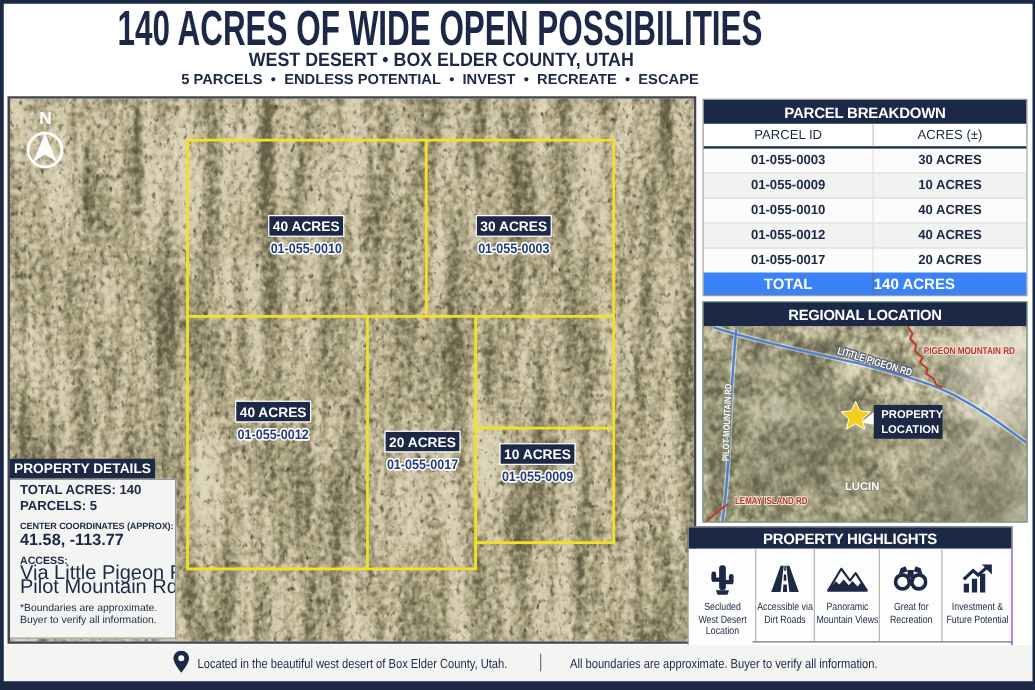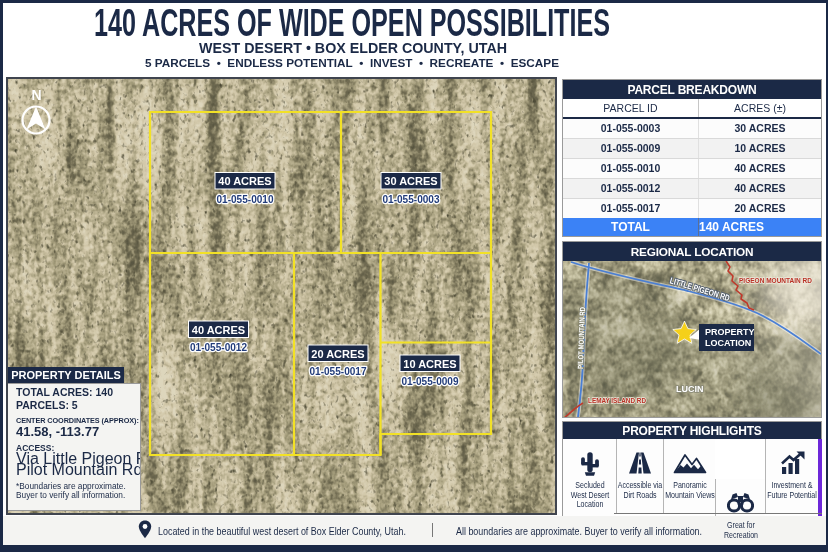--- a/index.html
+++ b/index.html
@@ -216,25 +216,25 @@
 
     <path d="M121.5,60 L124.9,67.6 L133.2,68.5 L127,74.1 L128.8,82.3 L121.5,78 L114.2,82.3 L116,74.1 L109.8,68.5 L118.1,67.6 Z" fill="#f5d01a" stroke="#ffffff" stroke-width="0.8"></path>
 
     <polygon points="126,77 138,67 138,79" fill="#ffffff"></polygon>
     <rect x="136" y="63" width="55" height="27" fill="#1b2946"></rect>
     <text x="142" y="73.5" font-family="Liberation Sans" font-weight="bold" font-size="9" fill="#ffffff">PROPERTY</text>
     <text x="142" y="85" font-family="Liberation Sans" font-weight="bold" font-size="9" fill="#ffffff">LOCATION</text>
   </svg>
 </div>
 
-<div class="abs" style="left:562px;top:421px;width:260px;box-sizing:border-box;">
+<div class="abs" style="left:550px;top:421px;width:260px;box-sizing:border-box;">
 
   <div style="background:#1b2946;color:#fff;font-weight:bold;font-size:12px;letter-spacing:-0.2px;text-align:center;height:18px;line-height:18px;border:1px solid #9a9a9a;border-bottom:none;box-sizing:border-box;">PROPERTY HIGHLIGHTS</div>
 
-  <div style="display:flex;align-items:flex-start;border-left:1px solid #9a9a9a;border-right:4px solid #6d28d9;box-sizing:border-box;">
+  <div style="display:flex;align-items:flex-start;border-left:1px solid #9a9a9a;border-right:1px solid #6d28d9;box-sizing:border-box;">
 
     <div style="width:53px;text-align:center;padding-top:12px;height:66px;background:#fdfdfd;position:relative;">
       <svg width="22" height="26" viewBox="0 0 22 26">
         <rect x="8.3" y="1.2" width="5.4" height="20" rx="2.6" fill="#1b2946"></rect>
         <rect x="2.1" y="6.2" width="3.8" height="8" rx="1.9" fill="#1b2946"></rect>
         <rect x="2.6" y="11" width="7" height="3.4" fill="#1b2946"></rect>
         <rect x="16.1" y="8.2" width="3.8" height="8" rx="1.9" fill="#1b2946"></rect>
         <rect x="12.4" y="13" width="7" height="3.4" fill="#1b2946"></rect>
         <path d="M5.8,21.2 L16.2,21.2 L15,24.8 L7,24.8 Z" fill="#1b2946"></path>
       </svg>
@@ -251,21 +251,21 @@
     </div>
 
     <div style="width:51px;text-align:center;padding-top:12px;height:62px;background:#fdfdfd;border-left:1px solid #b5b5b5;position:relative;">
       <svg width="34" height="24" viewBox="0 0 34 24">
         <path d="M1.5,21.5 L12,4 L19,13.5 L23.5,7.5 L32.5,21.5 Z" fill="none" stroke="#1b2946" stroke-width="1.7" stroke-linejoin="round"></path>
         <path d="M1.5,21.5 L7.5,14 L10.5,16.6 L14,12.5 L18,17.2 L21,13.8 L25,18.2 L28,14.8 L32.5,21.5 Z" fill="#1b2946"></path>
       </svg>
       <div style="position:absolute;left:50%;top:42px;transform:translateX(-50%) scaleX(0.84);z-index:5;font-size:8.4px;color:#1b2946;line-height:9.7px;white-space:nowrap;">Panoramic<br>Mountain Views</div>
     </div>
 
-    <div style="width:49px;text-align:center;padding-top:12px;height:62px;background:#fdfdfd;border-left:1px solid #b5b5b5;position:relative;margin-top:40px;">
+    <div style="width:49px;text-align:center;padding-top:12px;height:62px;background:#fdfdfd;border-left:1px solid #b5b5b5;position:relative;">
       <svg width="27" height="23" viewBox="0 0 27 23">
         <path d="M5.5,3.5 L9.5,2 L11,6 L4,8.5 Z" fill="#1b2946"></path>
         <path d="M21.5,3.5 L17.5,2 L16,6 L23,8.5 Z" fill="#1b2946"></path>
         <rect x="11" y="5" width="5" height="5" fill="#1b2946"></rect>
         <circle cx="7" cy="14.5" r="5.6" fill="none" stroke="#1b2946" stroke-width="3"></circle>
         <circle cx="20" cy="14.5" r="5.6" fill="none" stroke="#1b2946" stroke-width="3"></circle>
         <circle cx="13.5" cy="12.5" r="2.2" fill="none" stroke="#1b2946" stroke-width="1.5"></circle>
       </svg>
       <div style="position:absolute;left:50%;top:42px;transform:translateX(-50%) scaleX(0.84);z-index:5;font-size:8.4px;color:#1b2946;line-height:9.7px;white-space:nowrap;">Great for<br>Recreation</div>
     </div>

